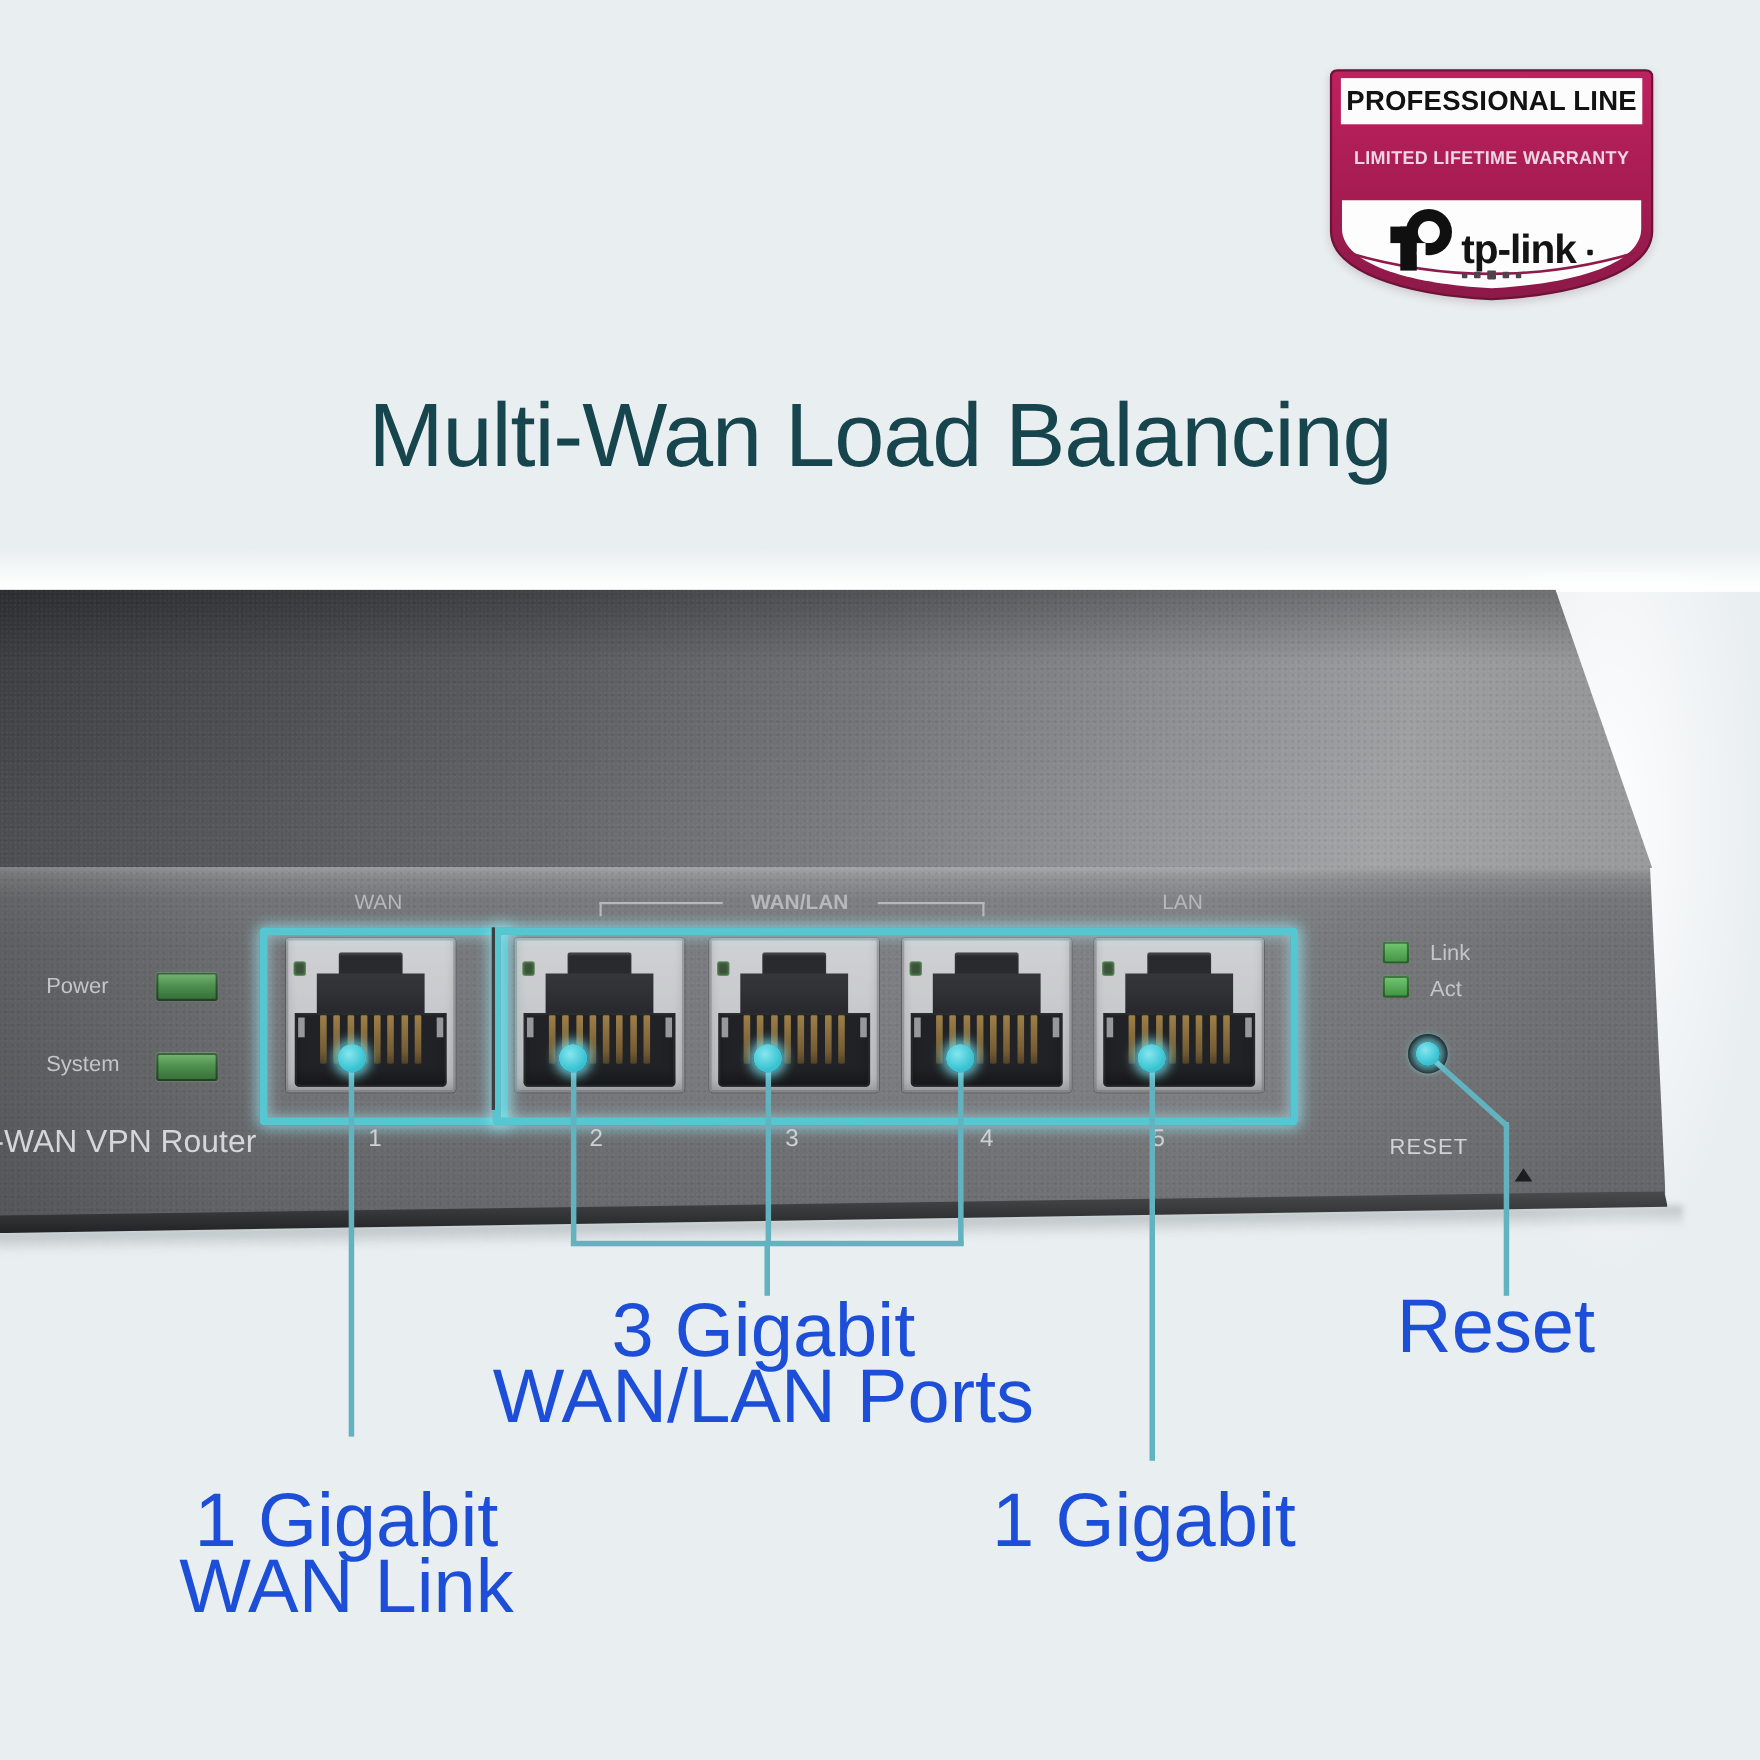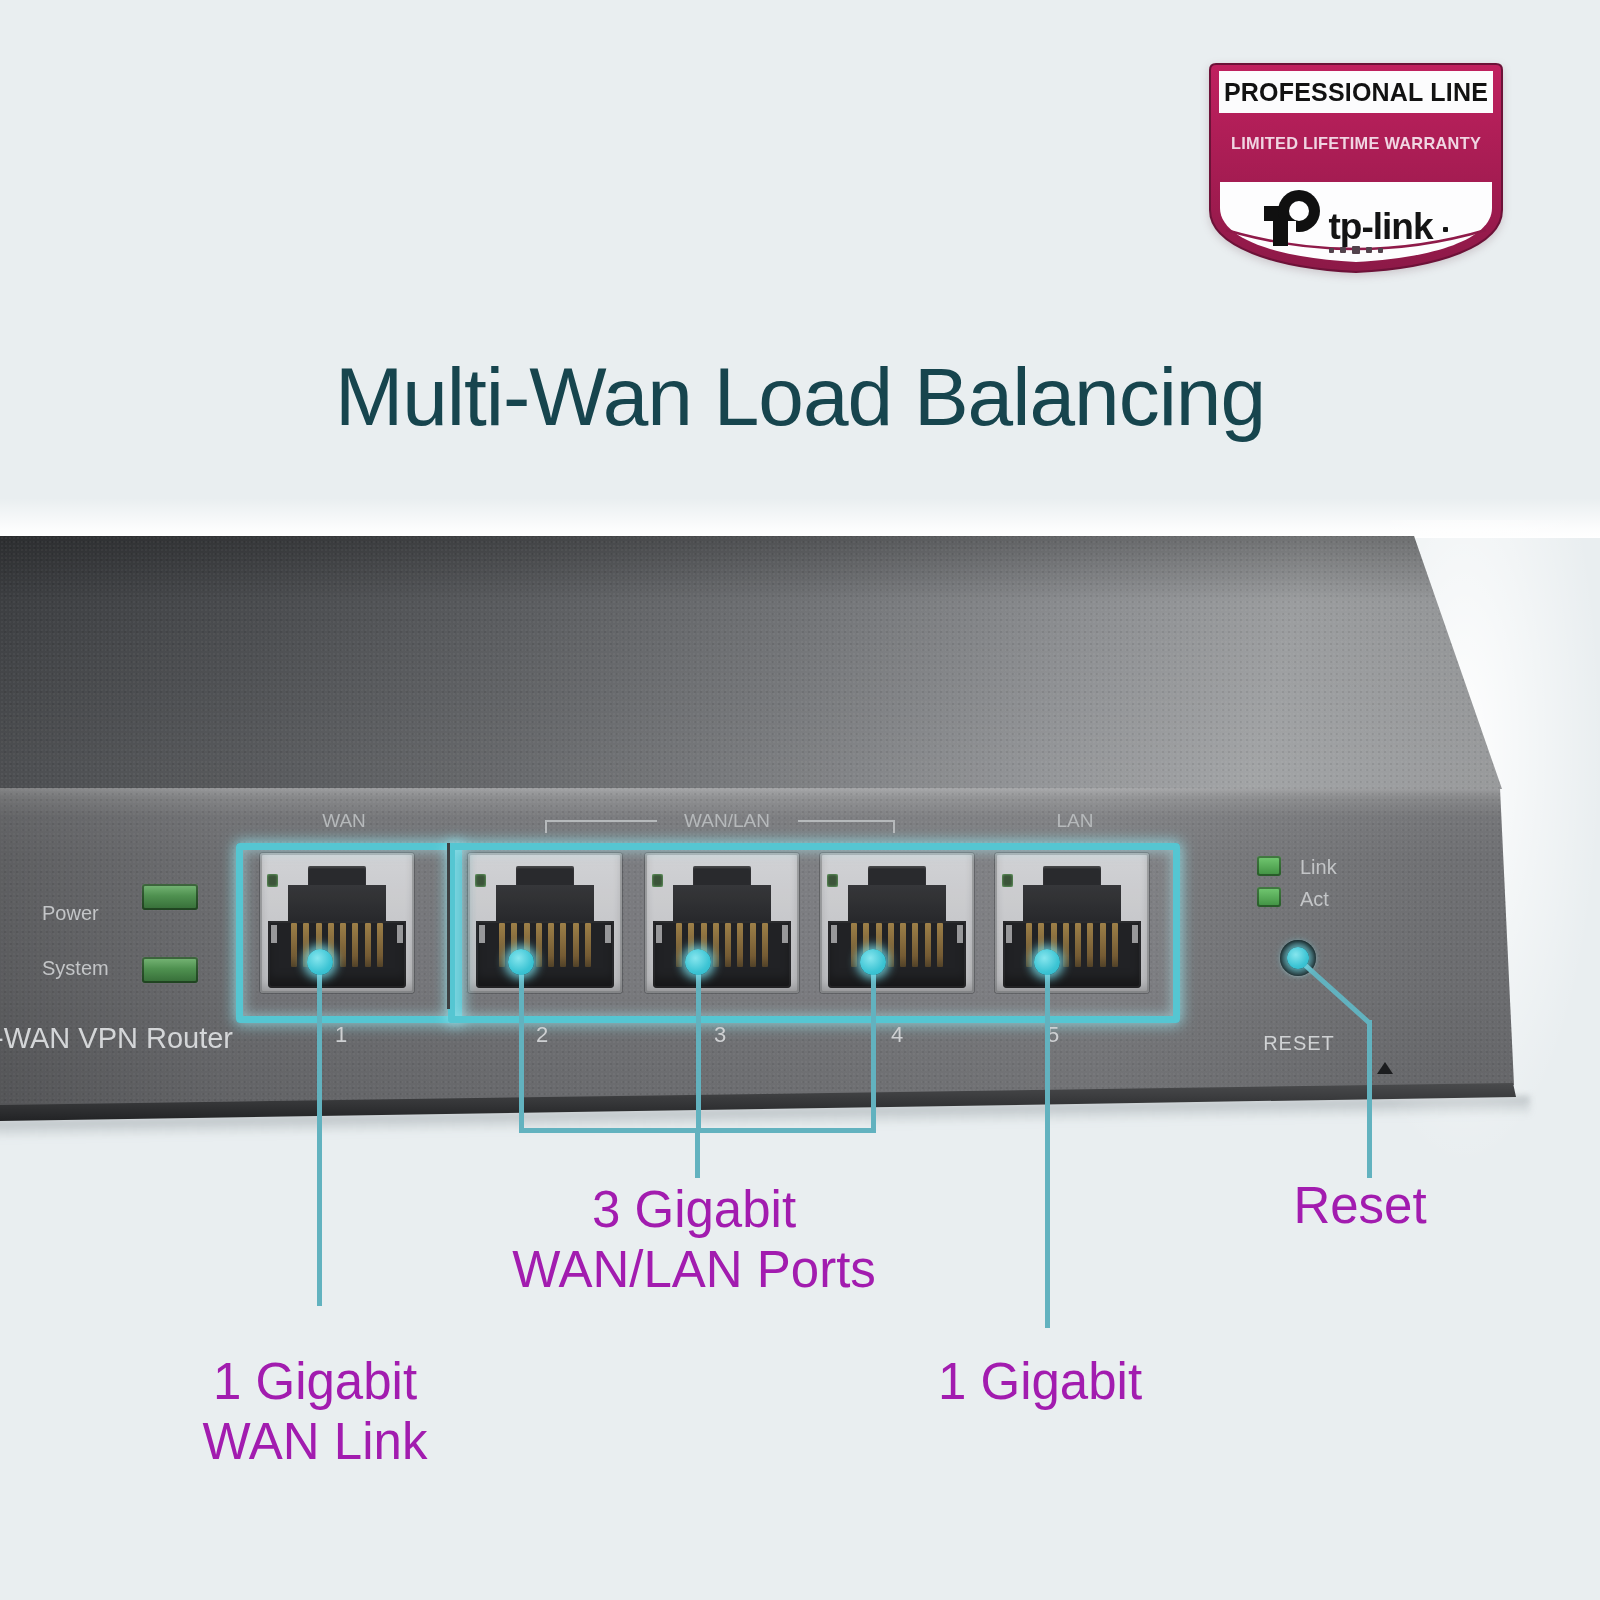--- a/index.html
+++ b/index.html
@@ -29,31 +29,31 @@
   .front-face::before { content:""; position:absolute; inset:0; z-index:1;
     background:linear-gradient(90deg, rgba(0,0,0,.20) 0%, rgba(0,0,0,.07) 15%, rgba(0,0,0,0) 40%, rgba(255,255,255,.05) 72%, rgba(0,0,0,.05) 96%); }
   .bottom-edge { position:absolute; left:0; top:1083px; width:1516px; height:38px; z-index:4;
     clip-path:polygon(0 22px, 1513px 0, 1516px 14px, 0 38px);
     background:linear-gradient(180deg,#4a4b4d,#222325); }
   .under-shadow { position:absolute; left:-10px; top:1120px; width:1540px; height:20px; z-index:0;
     background:linear-gradient(180deg, rgba(110,120,126,.4), rgba(110,120,126,0));
     transform:rotate(-0.9deg); transform-origin:left top; filter:blur(3px); }
   
   .flabel { position:absolute; z-index:10; color:#c3c5c7; font-size:20px; }
-  .lbl-power  { left:42px; top:886px;margin-top:16px; }
+  .lbl-power  { left:42px; top:886px; }
   .lbl-system { left:42px; top:957px; }
   .led { position:absolute; z-index:10; width:56px; height:26px; border-radius:3px;
     background:linear-gradient(180deg,#79b878 0%,#4f9150 45%,#356c37 100%);
     box-shadow:inset 0 0 0 2px rgba(15,35,15,.55), 0 0 1px rgba(255,255,255,.25); }
   .led-power  { left:142px; top:884px; }
   .led-system { left:142px; top:957px; }
   .model-text { position:absolute; left:-6px; top:1022px; z-index:10; color:#d4d6d8; font-size:29px; white-space:nowrap; }
   .grp { position:absolute; z-index:10; color:#b6b9bb; font-size:19px; text-align:center; }
   .grp-wan    { left:314px;  top:810px; width:60px; }
-  .grp-wanlan { left:662px;  top:810px; width:130px; }
+  .grp-wanlan { left:662px;  top:810px; width:130px;font-weight:bold; }
   .grp-lan    { left:1045px; top:810px; width:60px; }
   .bk { position:absolute; z-index:10; background:#b6b9bb; }
   .bk-lh { left:545px; top:820px; width:112px; height:2px; }
   .bk-rh { left:798px; top:820px; width:97px;  height:2px; }
   .bk-lv { left:545px; top:820px; width:2px;   height:13px; }
   .bk-rv { left:893px; top:820px; width:2px;   height:13px; }
   .pnum { position:absolute; top:1022px; z-index:10; width:40px; text-align:center; color:#ced0d2; font-size:22px; }
   .lbl-reset-panel { position:absolute; left:1253px; top:1032px; width:92px; z-index:10;
     text-align:center; color:#d0d2d4; font-size:20px; letter-spacing:1px; }
   .sled { position:absolute; z-index:10; width:24px; height:20px; border-radius:3px;
@@ -108,21 +108,21 @@
   .pdot { position:absolute; width:26px; height:26px; border-radius:50%; z-index:40;
     background:radial-gradient(circle at 40% 35%, #86e6ee, #3cc4d4 60%, #2fb3c4);
     box-shadow:0 0 10px 4px rgba(120,225,238,.8); }
   .d1 { left:307px;  top:949px; } .d2 { left:508px; top:949px; } .d3 { left:685px; top:949px; }
   .d4 { left:860px;  top:949px; } .d5 { left:1034px; top:949px; }
   .reset-btn { position:absolute; left:1280px; top:940px; width:36px; height:36px; border-radius:50%; z-index:30;
     background:radial-gradient(circle at 50% 42%, #2c2d2f, #0d0e0f);
     box-shadow:0 1px 2px rgba(255,255,255,.18), inset 0 2px 4px rgba(0,0,0,.85); }
   .reset-dot { left:1287px; top:947px; width:22px; height:22px; }
   
-  .callout-label { position:absolute; z-index:20; color:#a21caf; font-size:51px; line-height:60px; text-align:center; }
+  .callout-label { position:absolute; z-index:20; color:#1d4ed8; font-size:69px; line-height:60px; text-align:center; }
   .cl-wan    { left:115px;  top:1352px; width:400px; }
   .cl-wanlan { left:444px;  top:1180px; width:500px; }
   .cl-lan    { left:840px;  top:1352px; width:400px; }
   .cl-reset  { left:1210px; top:1176px; width:300px; }
   
   .title { position:absolute; left:0; top:350px; width:1600px; z-index:5; text-align:center;
     color:#17454e; font-size:82px; letter-spacing:-1px; }
   
   .badge { position:absolute; left:1206px; top:62px; width:300px; height:226px; z-index:6;text-decoration:underline; }
   .badge svg { position:absolute; left:0; top:0; filter:drop-shadow(0 3px 4px rgba(70,20,40,.18)); }

